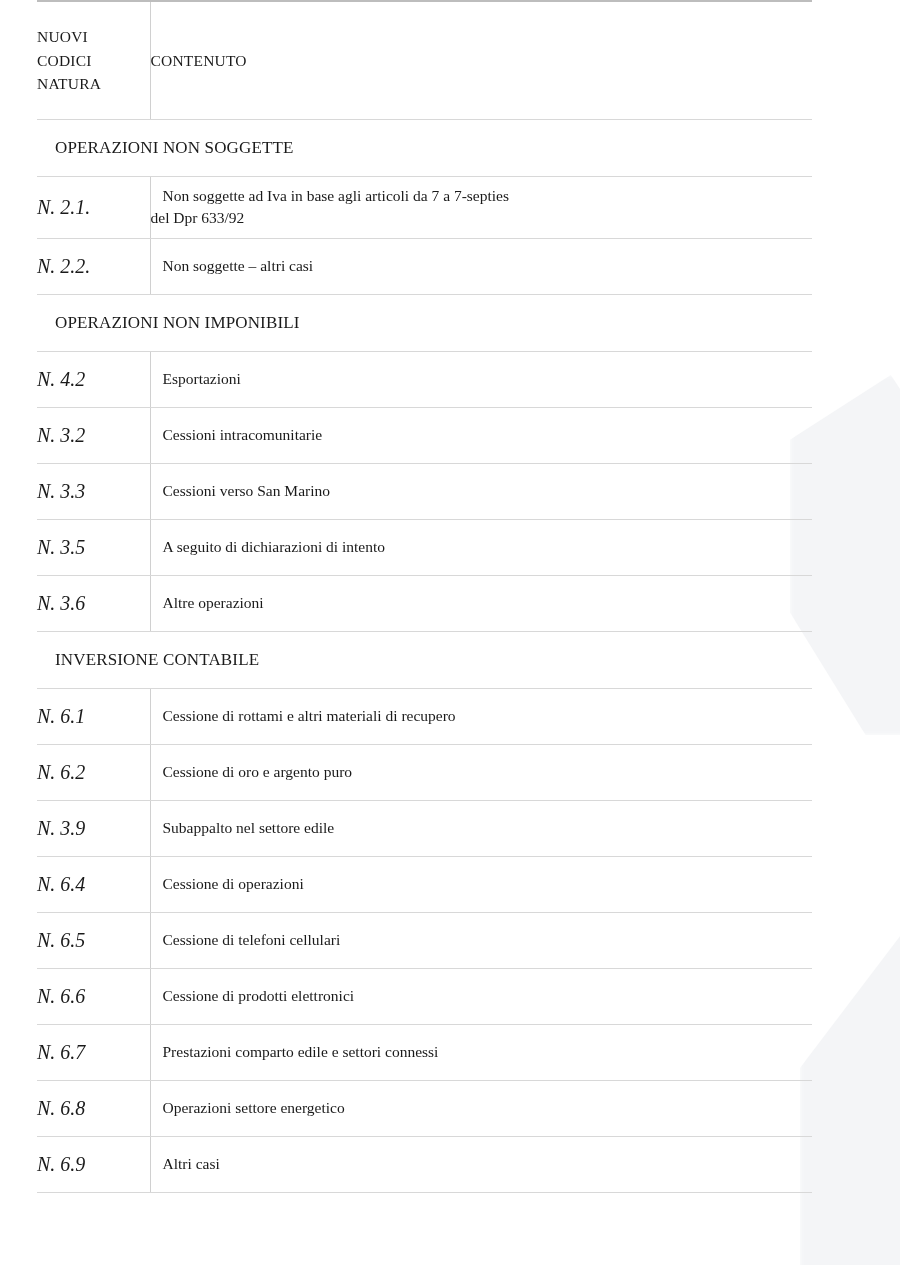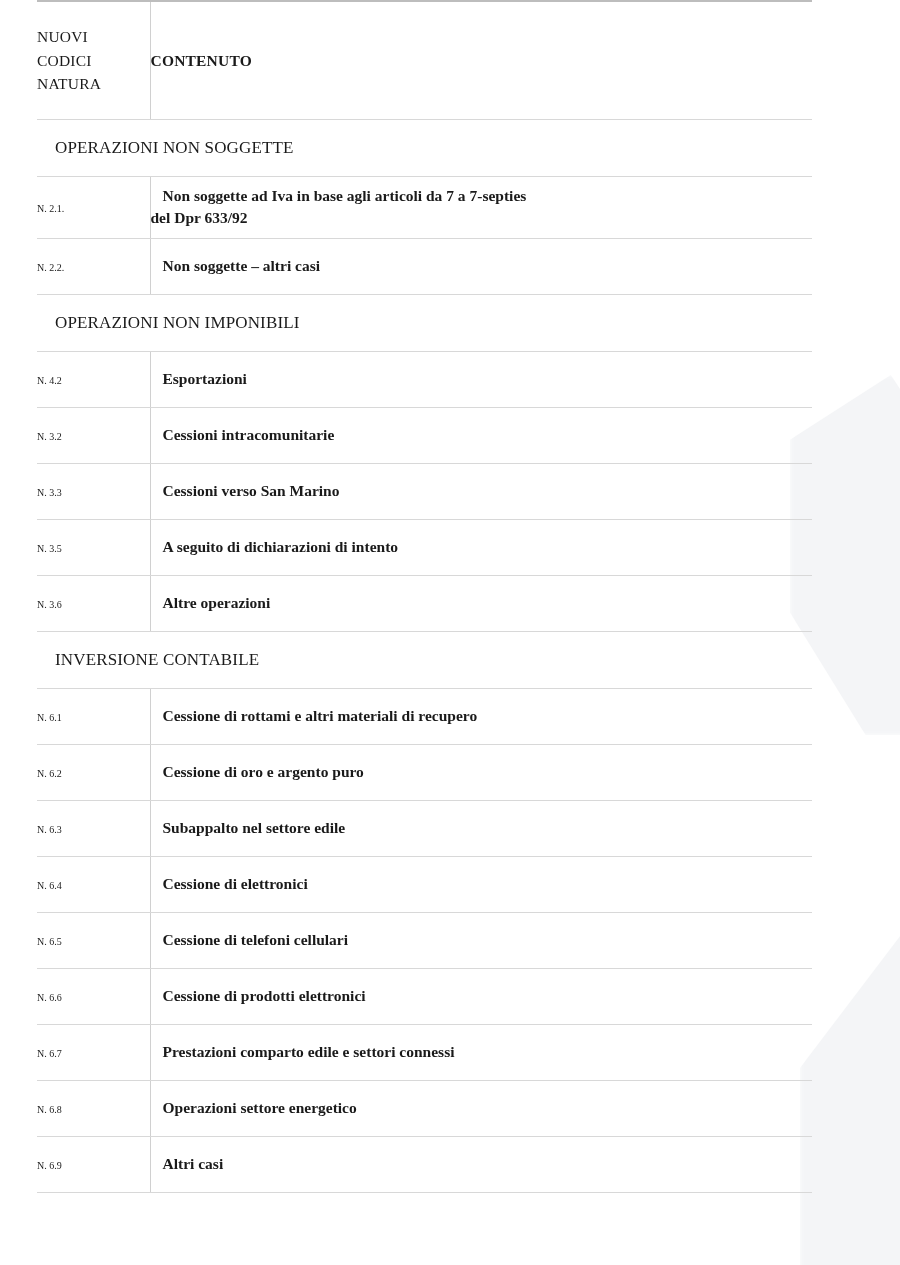--- a/index.html
+++ b/index.html
@@ -84,21 +84,20 @@
     padding: 0 8px 0 18px;
     box-sizing: border-box;
     font-size: 15.5px;
     line-height: 1.45;
   }
   .cell-desc {
     padding: 0 10px 0 20px;
     box-sizing: border-box;
     font-size: 15.5px;
     line-height: 1.45;
-    font-weight: bold;
   }
   .header-label {
     font-size: 15.5px;
     line-height: 1.5;
     letter-spacing: 0.2px;
   }
   tr.header-row .cell-code .header-label {
     display: block;
   }
   tr.header-row .cell-code {
@@ -120,22 +119,23 @@
 
   
   tr.data-row td {
     height: 56px;
   }
   tr.data-row.tall td {
     height: 62px;
   }
 
   .code-text {
-    font-size: 10px;
+    font-size: 20px;
     white-space: nowrap;
+    font-style: italic;
   }
   .desc-text {
     font-size: 15.5px;
     line-height: 1.42;
     padding-left: 12px;
   }
   .desc-text .line2 {
     display: block;
   }
 </style>
@@ -201,26 +201,26 @@
         </tr>
         <tr class="data-row">
           <td class="cell-code"><span class="code-text">N. 6.1</span></td>
           <td class="cell-desc"><span class="desc-text">Cessione di rottami e altri materiali di recupero</span></td>
         </tr>
         <tr class="data-row">
           <td class="cell-code"><span class="code-text">N. 6.2</span></td>
           <td class="cell-desc"><span class="desc-text">Cessione di oro e argento puro</span></td>
         </tr>
         <tr class="data-row">
-          <td class="cell-code"><span class="code-text">N. 6.3</span></td>
+          <td class="cell-code"><span class="code-text">N. 3.9</span></td>
           <td class="cell-desc"><span class="desc-text">Subappalto nel settore edile</span></td>
         </tr>
         <tr class="data-row">
           <td class="cell-code"><span class="code-text">N. 6.4</span></td>
-          <td class="cell-desc"><span class="desc-text">Cessione di elettronici</span></td>
+          <td class="cell-desc"><span class="desc-text">Cessione di operazioni</span></td>
         </tr>
         <tr class="data-row">
           <td class="cell-code"><span class="code-text">N. 6.5</span></td>
           <td class="cell-desc"><span class="desc-text">Cessione di telefoni cellulari</span></td>
         </tr>
         <tr class="data-row">
           <td class="cell-code"><span class="code-text">N. 6.6</span></td>
           <td class="cell-desc"><span class="desc-text">Cessione di prodotti elettronici</span></td>
         </tr>
         <tr class="data-row">

